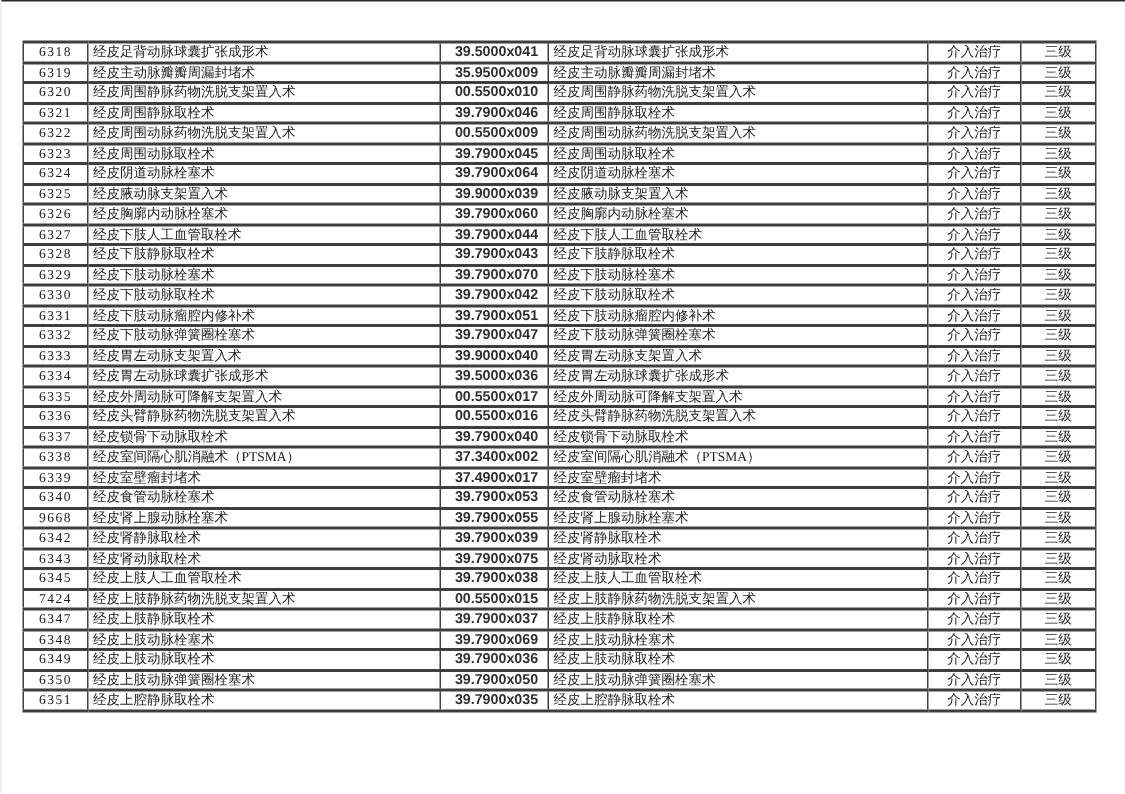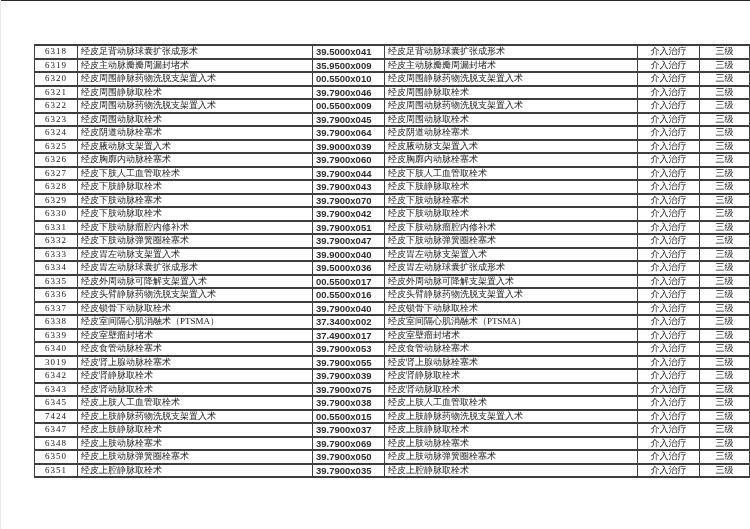--- a/index.html
+++ b/index.html
@@ -20,25 +20,24 @@
   }
   .left-edge {
     position: absolute;
     top: 0; left: 0;
     width: 1px; height: 529px;
     background: #ececec;
   }
   table.proc-table {
     position: absolute;
     left: 15px;
-    top: 44px;
+    top: 27px;
     width: 715px;
     border-collapse: collapse;
     table-layout: fixed;
-    margin-left: 19px;
   }
   .proc-table td {
     border: 1px solid #3e3e3e;
     border-top-width: 2px;
     border-bottom-width: 2px;
     height: 11.5px;
     padding: 0;
     font-size: 9px;
     line-height: 11px;
     vertical-align: middle;
@@ -50,21 +49,21 @@
     text-align: center;
     letter-spacing: 1px;
     font-family: "Liberation Serif", serif;
   }
   .proc-table td.c1, .proc-table td.c3 {
     text-align: left;
     padding-left: 3px;
     font-family: "Liberation Serif", serif;
   }
   .proc-table td.c2 {
-    text-align: left;
+    text-align: center;
     padding-left: 3px;
     font-family: "Liberation Sans", "DejaVu Sans", sans-serif;
     font-weight: 700;
     font-size: 9.5px;
     color: #2f2f2f;
   }
   .proc-table td.c4, .proc-table td.c5 {
     text-align: center;
     font-family: "Liberation Serif", serif;
   }
@@ -264,21 +263,21 @@
         </tr>
         <tr>
           <td class="c0">6340</td>
           <td class="c1">经皮食管动脉栓塞术</td>
           <td class="c2">39.7900x053</td>
           <td class="c3">经皮食管动脉栓塞术</td>
           <td class="c4">介入治疗</td>
           <td class="c5">三级</td>
         </tr>
         <tr>
-          <td class="c0">3019</td>
+          <td class="c0">9668</td>
           <td class="c1">经皮肾上腺动脉栓塞术</td>
           <td class="c2">39.7900x055</td>
           <td class="c3">经皮肾上腺动脉栓塞术</td>
           <td class="c4">介入治疗</td>
           <td class="c5">三级</td>
         </tr>
         <tr>
           <td class="c0">6342</td>
           <td class="c1">经皮肾静脉取栓术</td>
           <td class="c2">39.7900x039</td>
@@ -316,20 +315,28 @@
           <td class="c2">39.7900x037</td>
           <td class="c3">经皮上肢静脉取栓术</td>
           <td class="c4">介入治疗</td>
           <td class="c5">三级</td>
         </tr>
         <tr>
           <td class="c0">6348</td>
           <td class="c1">经皮上肢动脉栓塞术</td>
           <td class="c2">39.7900x069</td>
           <td class="c3">经皮上肢动脉栓塞术</td>
+          <td class="c4">介入治疗</td>
+          <td class="c5">三级</td>
+        </tr>
+        <tr>
+          <td class="c0">6349</td>
+          <td class="c1">经皮上肢动脉取栓术</td>
+          <td class="c2">39.7900x036</td>
+          <td class="c3">经皮上肢动脉取栓术</td>
           <td class="c4">介入治疗</td>
           <td class="c5">三级</td>
         </tr>
         <tr>
           <td class="c0">6350</td>
           <td class="c1">经皮上肢动脉弹簧圈栓塞术</td>
           <td class="c2">39.7900x050</td>
           <td class="c3">经皮上肢动脉弹簧圈栓塞术</td>
           <td class="c4">介入治疗</td>
           <td class="c5">三级</td>

